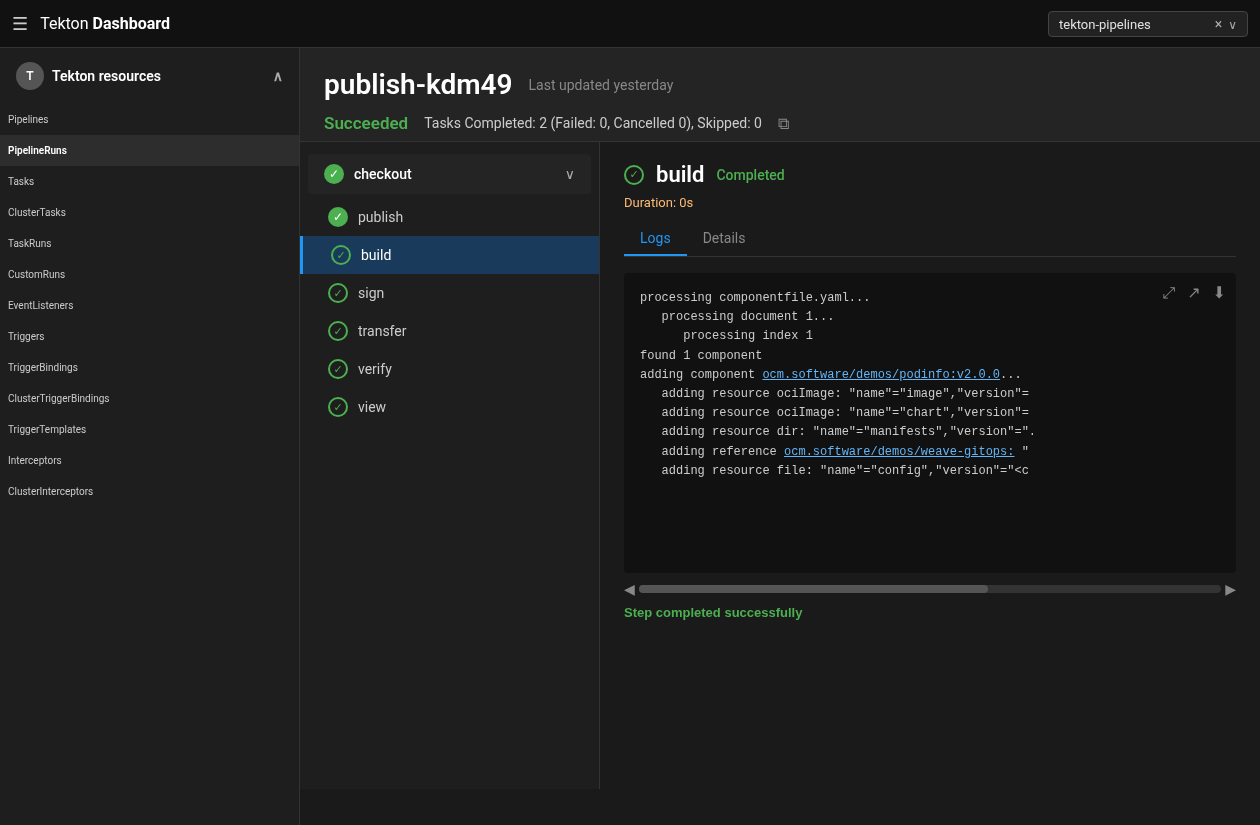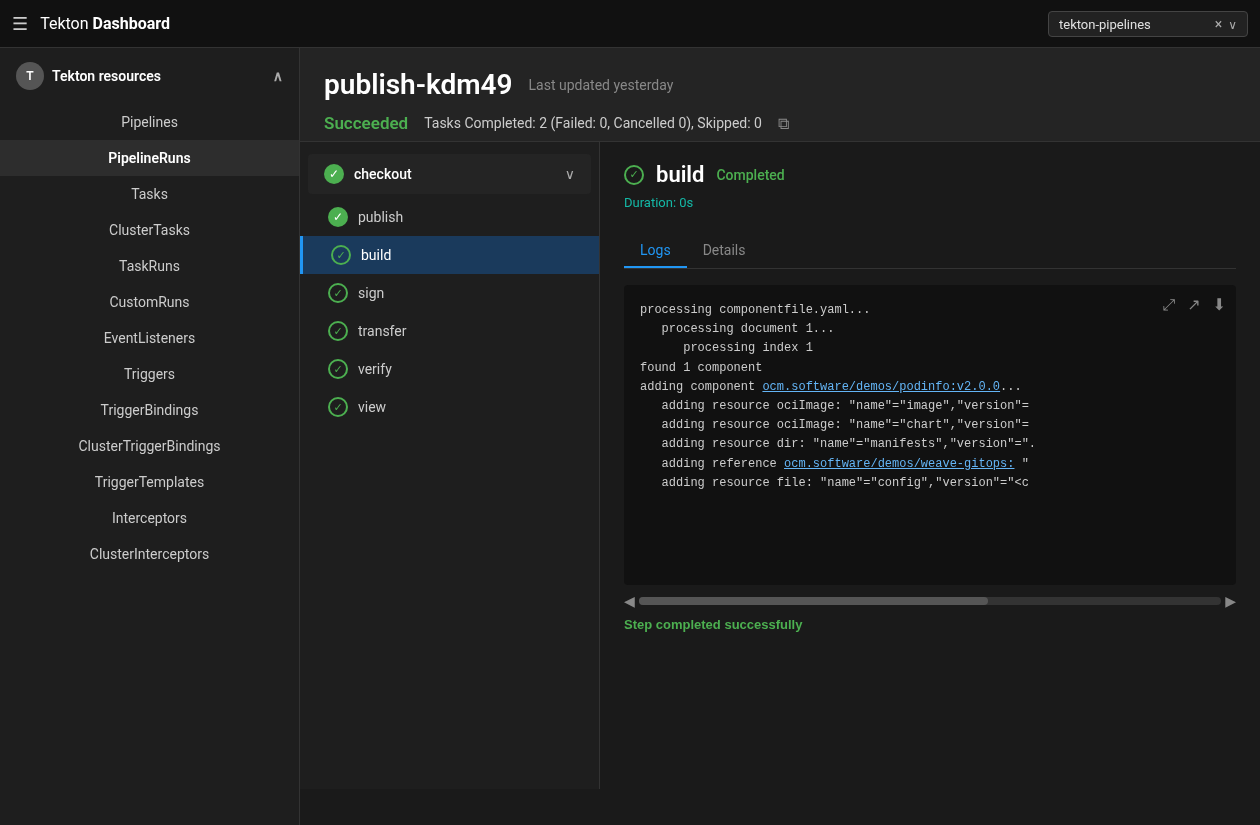--- a/index.html
+++ b/index.html
@@ -18,21 +18,21 @@
 
     
     .main-layout { display: flex; flex: 1; overflow: hidden; }
 
     
     .sidebar { width: 300px; background: #1e1e1e; border-right: 1px solid #333; display: flex; flex-direction: column; overflow-y: auto; flex-shrink: 0; }
     .sidebar-section-header { display: flex; align-items: center; justify-content: space-between; padding: 14px 16px; color: #fff; font-size: 14px; font-weight: 600; }
     .sidebar-section-header .chevron { color: #aaa; }
     .sidebar-avatar { width: 28px; height: 28px; border-radius: 50%; background: #555; display: flex; align-items: center; justify-content: center; font-size: 12px; margin-right: 8px; }
     .sidebar-header-left { display: flex; align-items: center; }
-    .sidebar-item { padding: 10px 36px; color: #ccc; cursor: pointer; font-size: 14px; text-align: center; }
+    .sidebar-item { padding: 10px 8px; color: #ccc; cursor: pointer; font-size: 10px; }
     .sidebar-item.active { background: #2d2d2d; color: #fff; font-weight: 600; }
 
     
     .content { flex: 1; background: #1a1a1a; overflow-y: auto; padding: 0; }
 
     
     .page-header { background: #242424; padding: 20px 24px 8px; border-bottom: 1px solid #333; }
     .page-title-row { display: flex; align-items: center; gap: 16px; margin-bottom: 12px; }
     .page-title { font-size: 28px; font-weight: 600; color: #fff; }
     .page-subtitle { font-size: 14px; color: #888; }
@@ -54,21 +54,21 @@
     .task-item .task-name { font-size: 14px; color: #ccc; }
     .task-item.active .task-name { color: #fff; }
     .check-icon { width: 20px; height: 20px; border-radius: 50%; background: #4caf50; display: flex; align-items: center; justify-content: center; color: #fff; font-size: 12px; flex-shrink: 0; }
     .check-icon-outline { width: 20px; height: 20px; border-radius: 50%; border: 2px solid #4caf50; display: flex; align-items: center; justify-content: center; color: #4caf50; font-size: 11px; flex-shrink: 0; }
 
     
     .log-panel { flex: 1; background: #1a1a1a; padding: 20px 24px; overflow-y: auto; }
     .log-header { display: flex; align-items: center; gap: 12px; margin-bottom: 8px; }
     .log-task-name { font-size: 22px; font-weight: 600; color: #fff; }
     .log-status { color: #4caf50; font-size: 14px; font-weight: 500; }
-    .log-duration { color: #14b8a6; font-size: 13px; margin-bottom: 24px; }
+    .log-duration { color: #fdba74; font-size: 13px; margin-bottom: 12px; }
     .log-tabs { display: flex; border-bottom: 1px solid #333; margin-bottom: 16px; }
     .log-tab { padding: 8px 16px; cursor: pointer; color: #888; font-size: 14px; border-bottom: 2px solid transparent; }
     .log-tab.active { color: #2196f3; border-bottom-color: #2196f3; }
     .log-console { background: #111; border-radius: 4px; padding: 16px; font-family: 'Courier New', monospace; font-size: 12px; color: #ccc; overflow-x: auto; min-height: 300px; position: relative; }
     .log-toolbar { position: absolute; top: 8px; right: 8px; display: flex; gap: 8px; }
     .log-toolbar-btn { color: #888; cursor: pointer; font-size: 16px; background: none; border: none; padding: 2px; }
     .log-line { white-space: pre; line-height: 1.6; }
     .log-link { color: #64b5f6; text-decoration: underline; cursor: pointer; }
     .log-scrollbar { display: flex; align-items: center; margin-top: 8px; }
     .log-scrollbar-track { flex: 1; height: 8px; background: #333; border-radius: 4px; position: relative; }

